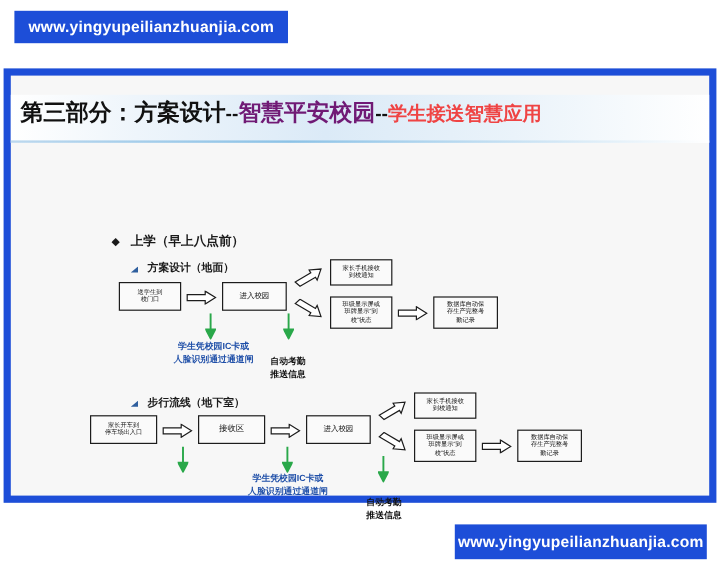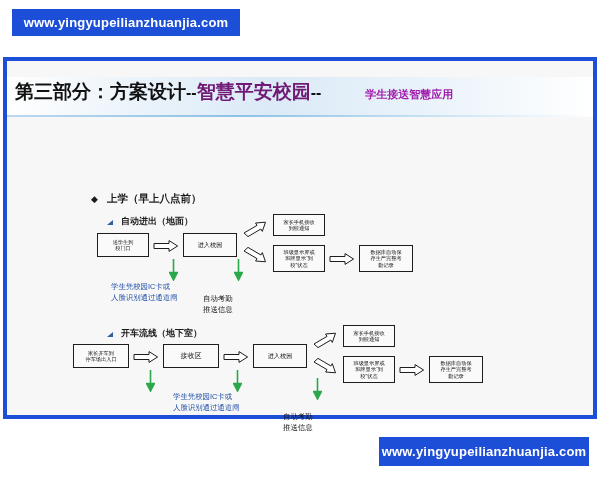--- a/index.html
+++ b/index.html
@@ -25,21 +25,21 @@
   }
   #top-banner{left:12px;top:9px;width:228px;height:27px;}
   #bottom-banner{left:379px;top:437px;width:210px;height:29px;}
 
   
   .slide{
     position:absolute;
     left:3px;top:57px;
     width:594px;height:362px;
     background:#f7f7f7;
-    border:4px solid #1d4ed8;
+    border:6px solid #1d4ed8;
     box-sizing:border-box;
   }
 
   .title-band{
     position:absolute;
     left:0;top:16px;
     width:100%;height:40px;
     background:linear-gradient(to right,#ffffff 0%,#eef5fb 18%,#dbeaf7 45%,#eaf3fa 72%,#ffffff 100%);
   }
   .title-band:after{
@@ -50,21 +50,21 @@
   .title-row{
     position:absolute;
     left:8px;top:18px;
     display:flex;
     align-items:baseline;
     white-space:nowrap;
   }
   .t-main{font-size:19px;font-weight:bold;color:#111111;}
   .t-accent{font-size:19px;font-weight:bold;color:#701a75;}
   .t-dash{font-size:16px;font-weight:bold;color:#111111;}
-  .t-tail{font-size:11px;font-weight:bold;color:#a21caf;margin-left:44px;}
+  .t-tail{font-size:16px;font-weight:bold;color:#ef4444;}
 
   
   .h-platform{
     position:absolute;left:62px;top:112px;
     font-size:12px;font-weight:bold;color:#1a1a1a;
     letter-spacing:1px;
   }
   .h-bullet{
     position:absolute;left:84px;top:131px;
     font-size:10.5px;font-weight:bold;color:#1a1a1a;
@@ -104,22 +104,23 @@
   .barrow svg{display:block;}
 
   
   .garrow{position:absolute;}
   .garrow svg{display:block;}
 
   
   .cap{
     position:absolute;
     font-size:7.4px;
-    font-weight:normal;
+    font-weight:bold;
     line-height:1.42;
+    text-align:center;
     white-space:nowrap;
   }
   .cap.blue{color:#1f4fa8;}
   .cap.dark{color:#111111;margin-top:12px;}
   .cap span{display:block;}
 
   
   .watermark{
     position:absolute;
     left:466px;top:381px;
@@ -152,21 +153,21 @@
     <span class="dia">◆</span>
     <span>上学（早上八点前）</span>
   </div>
 
   <div class="h-sub" id="sub-walk">
     <span class="sub-mark">
       <svg width="7" height="7" viewBox="0 0 7 7">
           <path d="M0 5 L6 5 L6 0 Z" fill="#2f5f9e"></path>
         </svg>
     </span>
-    <span>自动进出（地面）</span>
+    <span>方案设计（地面）</span>
   </div>
 
   <div class="pbox sm" style="left:90px;top:172px;width:52px;height:24px;">送学生到<br>校门口</div>
 
   <div class="barrow" style="left:146px;top:179px;">
     <svg width="26" height="12" viewBox="0 0 26 12">
       <path d="M1 3.5 L16 3.5 L16 0.6 L24.6 6 L16 11.4 L16 8.5 L1 8.5 Z" fill="#ffffff" stroke="#1d1d1d" stroke-width="1"></path>
     </svg>
   </div>
 
@@ -215,21 +216,21 @@
     <span>自动考勤</span>
     <span>推送信息</span>
   </div>
 
   <div class="h-sub" id="sub-drive">
     <span class="sub-mark">
       <svg width="7" height="7" viewBox="0 0 7 7">
           <path d="M0 5 L6 5 L6 0 Z" fill="#2f5f9e"></path>
         </svg>
     </span>
-    <span>开车流线（地下室）</span>
+    <span>步行流线（地下室）</span>
   </div>
 
   <div class="pbox sm" style="left:66px;top:283px;width:56px;height:24px;">家长开车到<br>停车场出入口</div>
 
   <div class="barrow" style="left:126px;top:290px;">
     <svg width="26" height="12" viewBox="0 0 26 12">
       <path d="M1 3.5 L16 3.5 L16 0.6 L24.6 6 L16 11.4 L16 8.5 L1 8.5 Z" fill="#ffffff" stroke="#1d1d1d" stroke-width="1"></path>
     </svg>
   </div>
 

